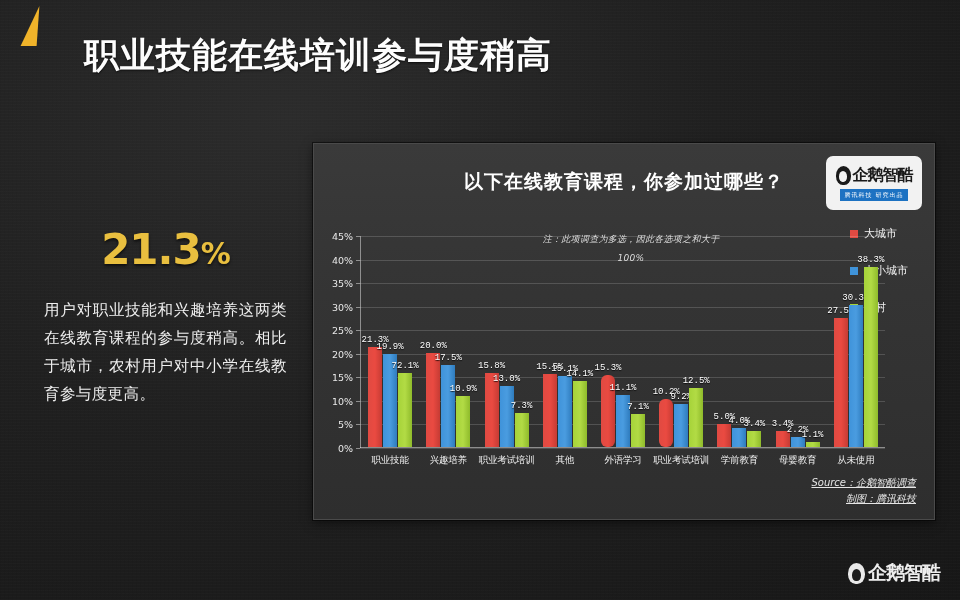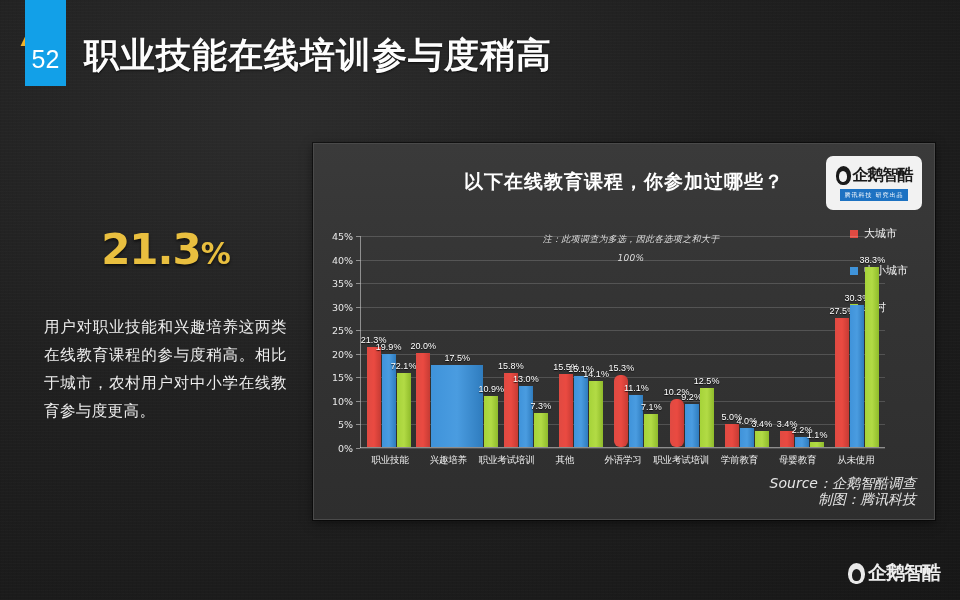--- a/index.html
+++ b/index.html
@@ -50,21 +50,21 @@
   
   .left{position:absolute;left:38px;top:225px;width:255px;}
   .bignum{
     font-size:42px;font-weight:bold;color:#e9bf3f;
     text-align:center;letter-spacing:-1px;
     text-shadow:0 2px 3px rgba(0,0,0,.6);
     font-family:"DejaVu Sans","Liberation Sans",sans-serif;
   }
   .bignum .pct{font-size:30px;}
   .lead{
-    margin-top:39px;
+    margin-top:22px;
     font-size:15.5px;line-height:28px;color:#efefef;
     text-align:justify;letter-spacing:.4px;
     padding:0 6px;
   }
 
   
   .panel{
     position:absolute;left:313px;top:143px;width:620px;height:375px;
     background:linear-gradient(180deg,#3a3a3a 0%,#343434 40%,#2e2e2e 100%);
     border:1px solid #4a4a4a;
@@ -129,21 +129,21 @@
   }
   .bar{width:14px;position:relative;}
   .bar.s0{background:linear-gradient(90deg,#e04a42 0%,#ea4a41 50%,#c63b34 100%);}
   .bar.s1{background:linear-gradient(90deg,#3f93da 0%,#4a9ce0 50%,#2f7cbe 100%);}
   .bar.s2{background:linear-gradient(90deg,#a6d339 0%,#b2db45 50%,#8fbb2b 100%);}
   .dlabel{
     position:absolute;left:50%;transform:translateX(-50%);
     bottom:100%;margin-bottom:2px;
     font-size:9px;color:#fff;white-space:nowrap;
     text-shadow:0 1px 1px rgba(0,0,0,.8);
-    font-family:Liberation Sans, sans-serif;
+    font-family:Liberation Mono, monospace;
   }
   .xlabels{
     position:absolute;left:1px;right:0;top:100%;margin-top:6px;
     display:flex;
   }
   .xlabel{
     flex:1;text-align:center;font-size:9.5px;color:#f0f0f0;
     white-space:nowrap;letter-spacing:-.2px;
   }
 
@@ -156,21 +156,21 @@
   .lg-sw.s2{background:#a6d339;}
   .lg-tx{font-size:11px;color:#f2f2f2;white-space:nowrap;}
 
   .note{
     position:absolute;left:222px;top:86px;width:190px;
     font-size:9px;font-style:italic;color:#dcdcdc;
     line-height:19px;text-align:center;letter-spacing:.3px;
   }
   .source{
     position:absolute;right:18px;bottom:12px;text-align:right;
-    font-size:14px;font-style:italic;color:#e6e6e6;line-height:16px;
+    font-size:10px;font-style:italic;color:#e6e6e6;line-height:16px;text-decoration:underline;
   }
 
   
   .foot-logo{
     position:absolute;right:20px;bottom:14px;
     display:flex;align-items:center;gap:3px;
   }
   .foot-peng{
     width:17px;height:21px;background:#e9e9e9;
     border-radius:50% 50% 45% 45%;position:relative;
@@ -182,23 +182,20 @@
   .foot-txt{font-size:19px;font-weight:bold;color:#ededed;letter-spacing:-1px;}
 </style>
 </head>
 <body>
 
 <div class="slide">
   <div class="noise"></div>
 
   <div class="hdr">
     <div class="tri"></div>
-    <div class="badge">
-      <div class="badge-num">52</div>
-    </div>
     <div class="title">职业技能在线培训参与度稍高</div>
   </div>
 
   <div class="left">
     <div class="bignum">
       <span>21.3</span><span class="pct">%</span>
     </div>
     <div class="lead">用户对职业技能和兴趣培养这两类在线教育课程的参与度稍高。相比于城市，农村用户对中小学在线教育参与度更高。</div>
   </div>
 
@@ -274,21 +271,21 @@
               <span class="dlabel">19.9%</span>
             </div>
             <div class="bar s2" style="height: 34.8889%;">
               <span class="dlabel">72.1%</span>
             </div>
           </div>
           <div class="group">
             <div class="bar s0" style="height: 44.4444%;">
               <span class="dlabel">20.0%</span>
             </div>
-            <div class="bar s1" style="height: 38.8889%; padding-left: 38px;">
+            <div class="bar s1" style="height: 38.8889%;">
               <span class="dlabel">17.5%</span>
             </div>
             <div class="bar s2" style="height: 24.2222%;">
               <span class="dlabel">10.9%</span>
             </div>
           </div>
           <div class="group">
             <div class="bar s0" style="height: 35.1111%;">
               <span class="dlabel">15.8%</span>
             </div>

